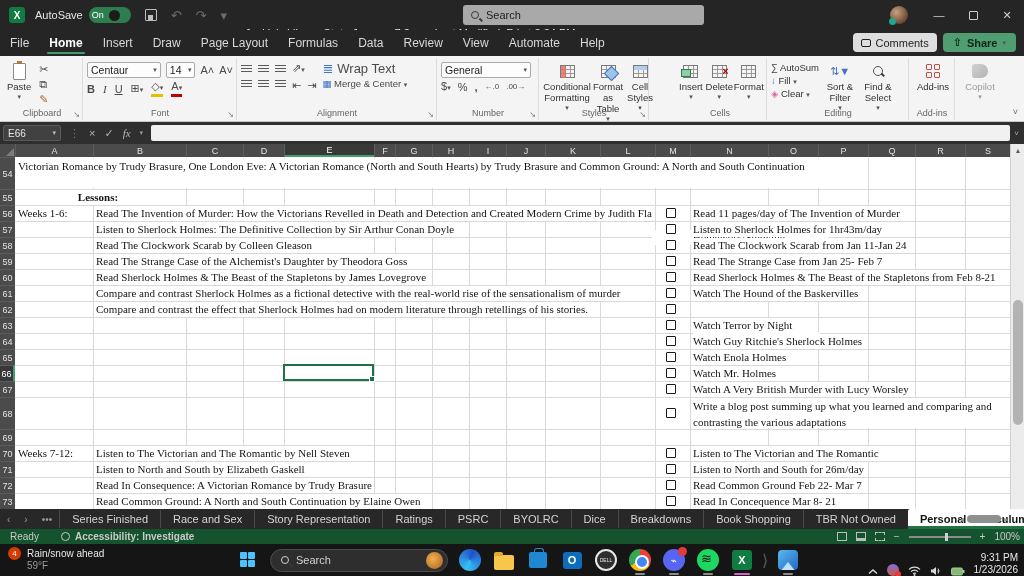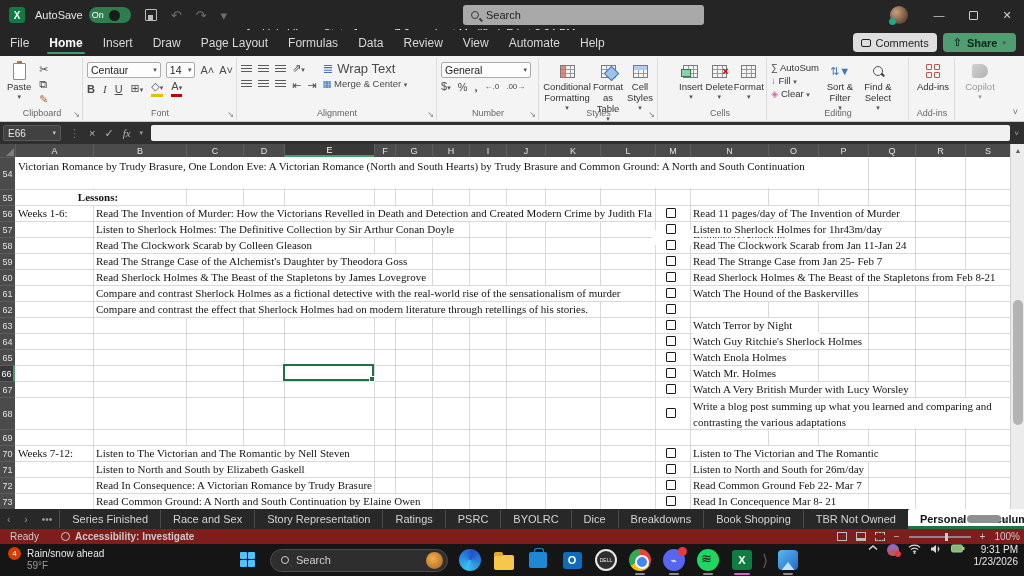--- a/index.html
+++ b/index.html
@@ -101,21 +101,21 @@
   .vthumb{position:absolute;left:2px;width:10px;border-radius:5px;background:#b3b3b3;}
   
   .sheetbar{position:absolute;left:0;top:509px;width:1024px;height:20px;background:#282828;display:flex;align-items:center;color:#cfcfcf;}
   .snav{font-size:10px;color:#9a9a9a;padding:0 7px;}
   .stab{font-size:11px;padding:3px 12px;border-left:1px solid #4a4a4a;white-space:nowrap;color:#d5d5d5;}
   .stab.active{background:#fff;color:#141414;font-weight:bold;border-left:none;border-radius:2px 2px 0 0;
     box-shadow:inset 0 -3px 0 #217346;height:20px;display:flex;align-items:center;}
   .hscroll{position:absolute;right:8px;top:514px;width:56px;height:10px;display:flex;align-items:center;gap:3px;color:#9a9a9a;font-size:8px;}
   .hthumb{width:34px;height:8px;background:#8f8f8f;border-radius:4px;}
   
-  .statusbar{position:absolute;left:0;top:529px;width:1024px;height:15px;background:#7f1d1d;color:#c9c9c9;
+  .statusbar{position:absolute;left:0;top:529px;width:1024px;height:15px;background:#14532d;color:#c9c9c9;
     font-size:10px;display:flex;align-items:center;}
   .sb-right{position:absolute;right:4px;top:0;height:15px;display:flex;align-items:center;gap:9px;}
   .viewico{width:10px;height:9px;border:1px solid #bdbdbd;}
   .viewico.v2{border-bottom-width:3px;}
   .viewico.v3{border-style:dashed;}
   .ztrack{width:62px;height:2px;background:#8a8a8a;position:relative;}
   .zthumb{position:absolute;left:36px;top:-3px;width:3px;height:8px;background:#cfcfcf;}
   
   .taskbar{position:absolute;left:0;top:544px;width:1024px;height:32px;background:#151515;color:#e8e8e8;}
   .weather{position:absolute;left:8px;top:4px;display:flex;align-items:flex-start;gap:6px;font-size:10px;}
@@ -144,21 +144,21 @@
   .chrome{background:conic-gradient(#ea4335 0 33%,#fbbc05 33% 66%,#34a853 66% 100%);position:relative;}
   .chrome:after{content:"";position:absolute;left:6px;top:6px;width:10px;height:10px;border-radius:50%;background:#4285f4;border:2px solid #fff;}
   .discord{background:#5865f2;position:relative;color:#fff;font-size:10px;display:flex;align-items:center;justify-content:center;}
   .discord:before{content:"";position:absolute;right:-2px;top:-2px;width:9px;height:9px;border-radius:50%;background:#e23b3b;}
   .spotify{background:#1ed760;position:relative;}
   .spotify:after{content:"≋";position:absolute;left:4px;top:2px;color:#121212;font-size:13px;}
   .excelico{width:20px;height:20px;background:#107c41;border-radius:3px;color:#fff;font-weight:bold;font-size:11px;
     display:flex;align-items:center;justify-content:center;}
   .photos{width:20px;height:20px;border-radius:4px;background:linear-gradient(135deg,#59b8f0,#2568c6);position:relative;overflow:hidden;}
   .photos:after{content:"";position:absolute;left:2px;bottom:-2px;border-left:8px solid transparent;border-right:8px solid transparent;border-bottom:10px solid #bfe3ff;}
-  .tray{position:absolute;right:6px;top:0;height:32px;display:flex;align-items:flex-start;gap:9px;font-size:10px;}
+  .tray{position:absolute;right:6px;top:0;height:32px;display:flex;align-items:flex-end;gap:9px;font-size:10px;}
   .trayico{color:#dadada;display:flex;align-items:center;}
   .clock{text-align:right;line-height:12px;}
   .sep-bracket{color:#5a5a5a;font-size:16px;margin:0 -2px;}
 </style>
 </head>
 <body>
 
 <div class="screen">
 
   <div class="titlebar">
@@ -299,21 +299,21 @@
         <span class="mi">$<span class="chev">▾</span></span>
         <span class="mi">%</span>
         <span class="mi" style="font-weight:bold">,</span>
         <span class="mi" style="font-size:8px">←.0</span>
         <span class="mi" style="font-size:8px">.00→</span>
       </div>
       <div class="rglabel">Number</div>
       <span class="launcher">↘</span>
     </div>
 
-    <div class="rgroup" style="left:540px;width:118px">
+    <div class="rgroup" style="left:540px;width:109px">
       <div style="display:flex;">
         <div class="bigbtn" style="width:48px">
           <span class="bicon">
               <span class="gridico gi-red"></span>
             </span>
           <span>Conditional Formatting</span>
             <span class="chev">▾</span>
         </div>
         <div class="bigbtn" style="width:44px">
           <span class="bicon">

